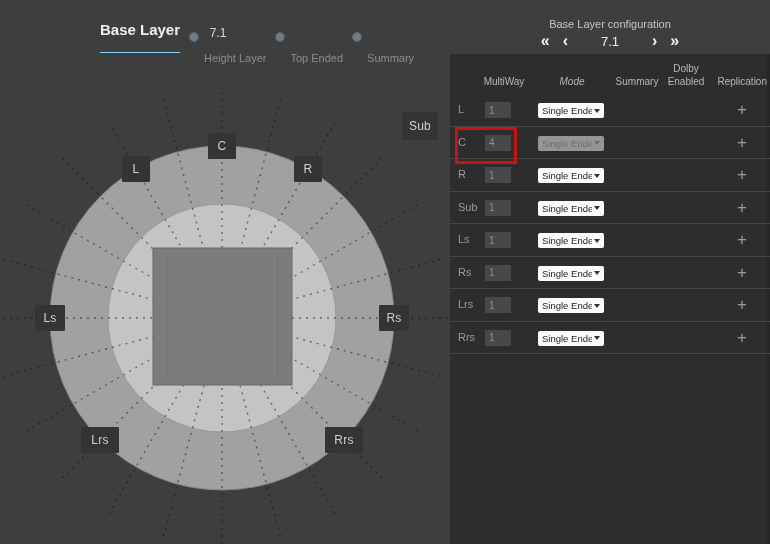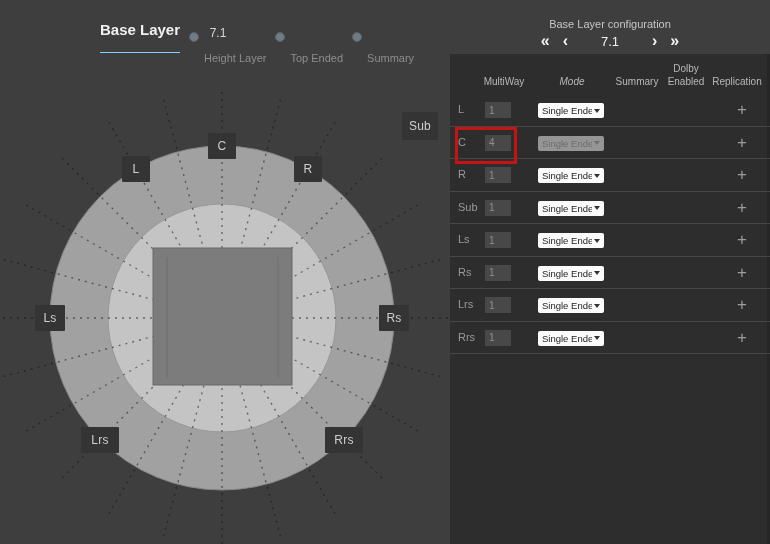--- a/index.html
+++ b/index.html
@@ -39,21 +39,21 @@
   .table-area{
     position:absolute;left:0;top:38px;width:320px;height:506px;background:#2d2d2d;
     border-right:3px solid #262626;box-sizing:border-box;
   }
   .col-headers{position:absolute;left:0;top:0;width:320px;height:40px;}
   .col-h{position:absolute;bottom:6px;text-align:center;font-size:10px;color:#b8b8b8;line-height:13px;}
   .h-multiway{left:20px;width:68px;}
   .h-mode{left:92px;width:60px;font-style:italic;}
   .h-phantom{left:157px;width:60px;}
   .h-dolby{left:211px;width:50px;}
-  .h-replication{left:257px;width:60px;}
+  .h-replication{left:257px;width:60px;text-align:right;}
 
   .rows{position:absolute;left:0;top:40px;width:320px;}
   .row{position:relative;height:32.5px;box-sizing:border-box;border-bottom:1px solid #464646;}
   .row-label{position:absolute;left:8px;top:0;line-height:31px;font-size:11px;color:#9a9a9a;}
   .mw-input{
     position:absolute;left:35px;top:8px;width:26px;height:16px;box-sizing:border-box;
     background:#484848;border:none;color:#8f8f8f;font-size:10px;padding:0 0 0 4px;
     font-family:"Liberation Sans", sans-serif;outline:none;
   }
   .mode-select{

